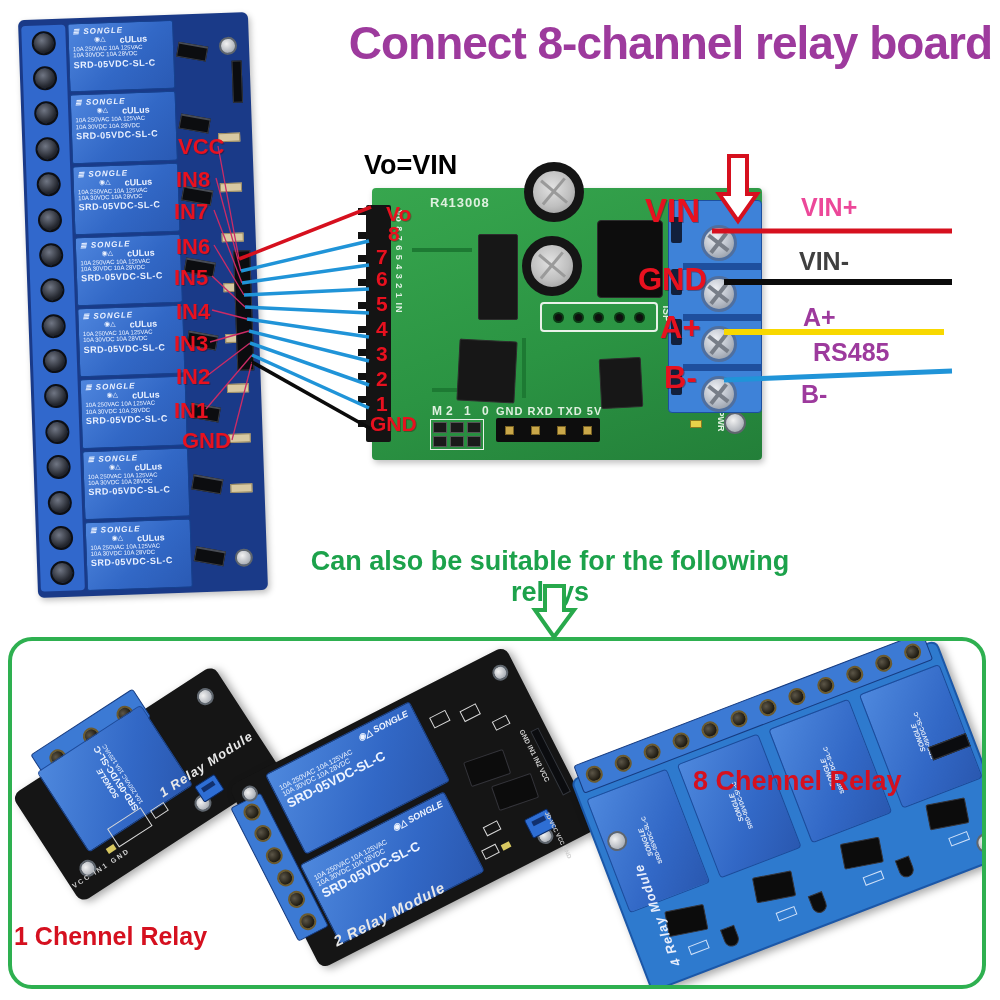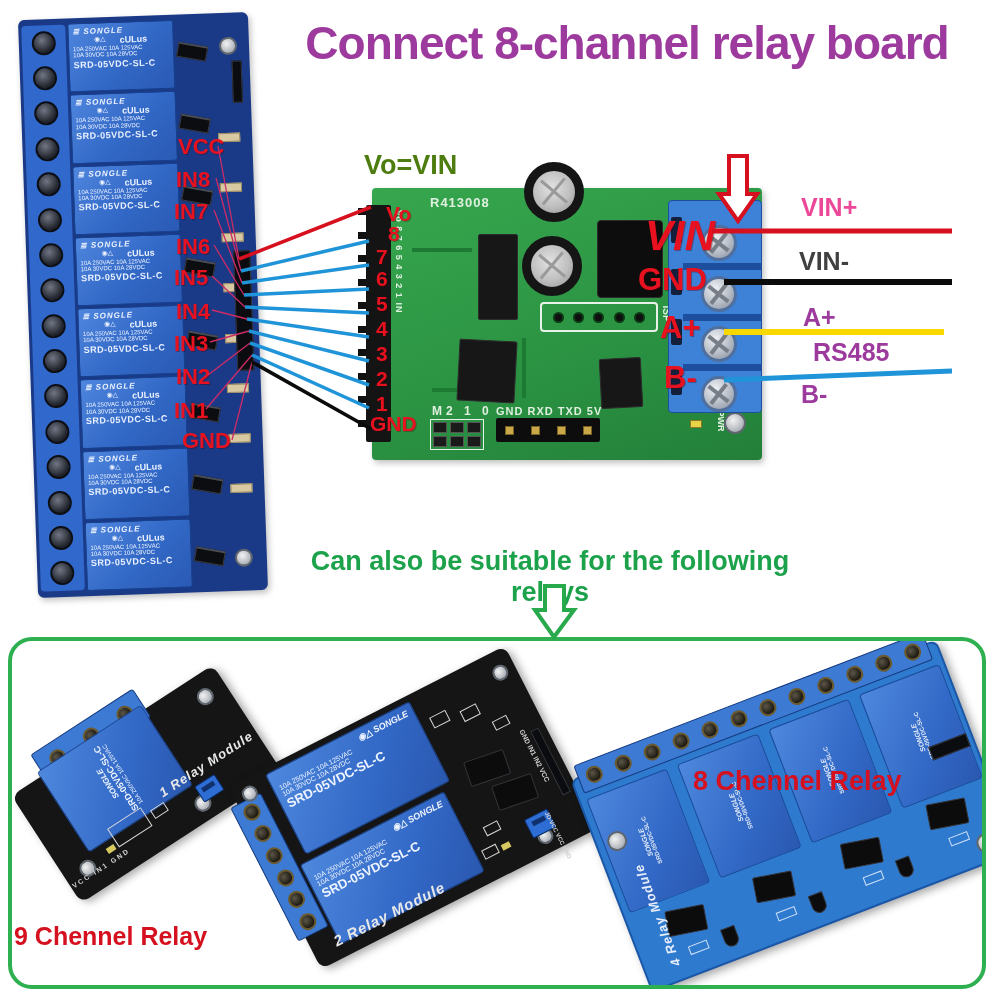--- a/index.html
+++ b/index.html
@@ -1,20 +1,20 @@
 <!DOCTYPE html>
 <html><head>
 <meta charset="utf-8">
 <style>
   html,body{margin:0;padding:0;background:#fff;}
   *{box-sizing:border-box;font-family:"Liberation Sans",sans-serif;}
   #stage{position:relative;width:1000px;height:1000px;background:#fff;overflow:hidden;}
   .abs{position:absolute;}
   
-  .title{font-size:46px;font-weight:bold;letter-spacing:-1px;text-align:center;}
+  .title{font-size:46px;font-weight:bold;letter-spacing:-1px;text-align:right;}
   .purple-note{font-size:27px;font-weight:bold;}
   .red-note{font-size:25px;font-weight:bold;white-space:nowrap;}
   .wire-lbl{font-size:25px;font-weight:bold;}
   .subtitle{font-size:27px;font-weight:bold;text-align:center;}
   
   .board8{left:28px;top:16px;width:230px;height:578px;background:#1a3a88;border-radius:6px;
           transform:rotate(-2deg);box-shadow:2px 3px 6px rgba(0,0,0,.25);}
   .termstrip{left:3px;top:6px;width:44px;height:566px;background:#3168cc;border-radius:4px;
              display:flex;flex-direction:column;justify-content:space-around;align-items:center;}
   .screw-dk{width:24px;height:24px;border-radius:50%;flex:0 0 auto;
@@ -313,21 +313,21 @@
       <div class="tslot" style="top:118px;"></div>
       <div class="tslot" style="top:168px;"></div>
       <div class="tsep" style="top:62px;"></div>
         <div class="tsep" style="top:113px;"></div>
         <div class="tsep" style="top:163px;"></div>
       <div class="screw-big" style="left:32px;top:24px;"></div>
       <div class="screw-big" style="left:32px;top:75px;"></div>
       <div class="screw-big" style="left:32px;top:125px;"></div>
       <div class="screw-big" style="left:32px;top:175px;"></div>
     </div>
-    <div class="tlabel" style="left:273px;top:24px;font-size:42px;font-style:italic;">VIN</div>
+    <div class="tlabel" style="left:273px;top:4px;font-size:33px;">VIN</div>
     <div class="tlabel" style="left:266px;top:74px;font-size:31px;">GND</div>
     <div class="tlabel" style="left:288px;top:122px;font-size:31px;">A+</div>
     <div class="tlabel" style="left:292px;top:172px;font-size:31px;">B-</div>
   </div>
 
   <svg class="abs" style="left:0;top:0;z-index:50;" width="1000" height="1000" viewBox="0 0 1000 1000">
 
     <line x1="218" y1="146" x2="239" y2="259" stroke-width="1.3" stroke="#cc2b66"></line>
     <line x1="216" y1="178" x2="241" y2="271" stroke-width="1.3" stroke="#cc2b66"></line>
     <line x1="214" y1="210" x2="242" y2="283" stroke-width="1.3" stroke="#cc2b66"></line>
@@ -353,21 +353,21 @@
     <line x1="712" y1="231" x2="952" y2="231" stroke-width="5" stroke="#d6101e"></line>
     <line x1="724" y1="282" x2="952" y2="282" stroke-width="6" stroke="#0b0b0b"></line>
     <line x1="724" y1="332" x2="944" y2="332" stroke-width="6" stroke="#f8d800"></line>
     <line x1="724" y1="380" x2="952" y2="371" stroke-width="5" stroke="#2094d8"></line>
 
     <polygon points="729,156 747,156 747,194 757,194 738,221 719,194 729,194" fill="#ffffff" stroke-width="4" stroke="#d6101e"></polygon>
 
     <polygon points="545,586 564,586 564,610 574,610 554,637 535,610 545,610" fill="#ffffff" stroke-width="4" stroke="#28a94c"></polygon>
   </svg>
 
-  <div class="abs purple-note" style="left: 364px; top: 150px; color: #4d7c0f;">Vo=VIN</div>
+  <div class="abs purple-note" style="left: 364px; top: 150px; color: #000000;">Vo=VIN</div>
 
   <div class="abs wire-lbl" style="left: 801px; top: 193px; color: #ec4899;">VIN+</div>
   <div class="abs wire-lbl" style="left: 799px; top: 247px; color: #404040;">VIN-</div>
   <div class="abs wire-lbl" style="left: 803px; top: 303px; color: rgb(157, 58, 157);">A+</div>
   <div class="abs wire-lbl" style="left: 813px; top: 338px; color: rgb(157, 58, 157);">RS485</div>
   <div class="abs wire-lbl" style="left: 801px; top: 380px; color: rgb(157, 58, 157);">B-</div>
 
   <div class="abs subtitle" style="left: 300px; top: 546px; width: 500px; color: rgb(28, 162, 75);">Can also be suitable for the following relays</div>
 
   <div class="abs greenbox">
@@ -390,21 +390,21 @@
         <div class="abs hole" style="left:16px;top:94px;width:17px;height:17px;"></div>
         <div class="abs hole" style="left:148px;top:102px;width:17px;height:17px;"></div>
         <div class="whitebit" style="left:62px;top:80px;width:40px;height:22px;"></div>
         <div class="whitebit" style="left:108px;top:88px;width:16px;height:10px;"></div>
         <div class="abs" style="left:50px;top:96px;width:9px;height:6px;background:#d8c860;"></div>
         <div class="abs bluejmp" style="left:158px;top:92px;width:24px;height:19px;"></div>
         <div class="abs silkw" style="left:126px;top:72px;font-size:13px;">1 Relay Module</div>
         <div class="tinytxt" style="left:2px;top:106px;letter-spacing:2px;">VCC IN1 GND</div>
       </div>
     </div>
-    <div class="abs modlabel" style="left:2px;top:281px;font-size:25px;">9 Chennel Relay</div>
+    <div class="abs modlabel" style="left:2px;top:281px;font-size:25px;">1 Chennel Relay</div>
 
     <div class="abs" style="left:228px;top:9px;width:350px;height:340px;">
       <div class="abs pcb-dark" style="left:18px;top:55px;width:310px;height:205px;transform:rotate(-27deg);">
         <div class="abs mterm" style="left:-8px;top:20px;width:34px;height:150px;flex-direction:column;">
           <div class="mscrew"></div>
         <div class="mscrew"></div>
             <div class="mscrew"></div>
             <div class="mscrew"></div>
             <div class="mscrew"></div>
             <div class="mscrew"></div>

